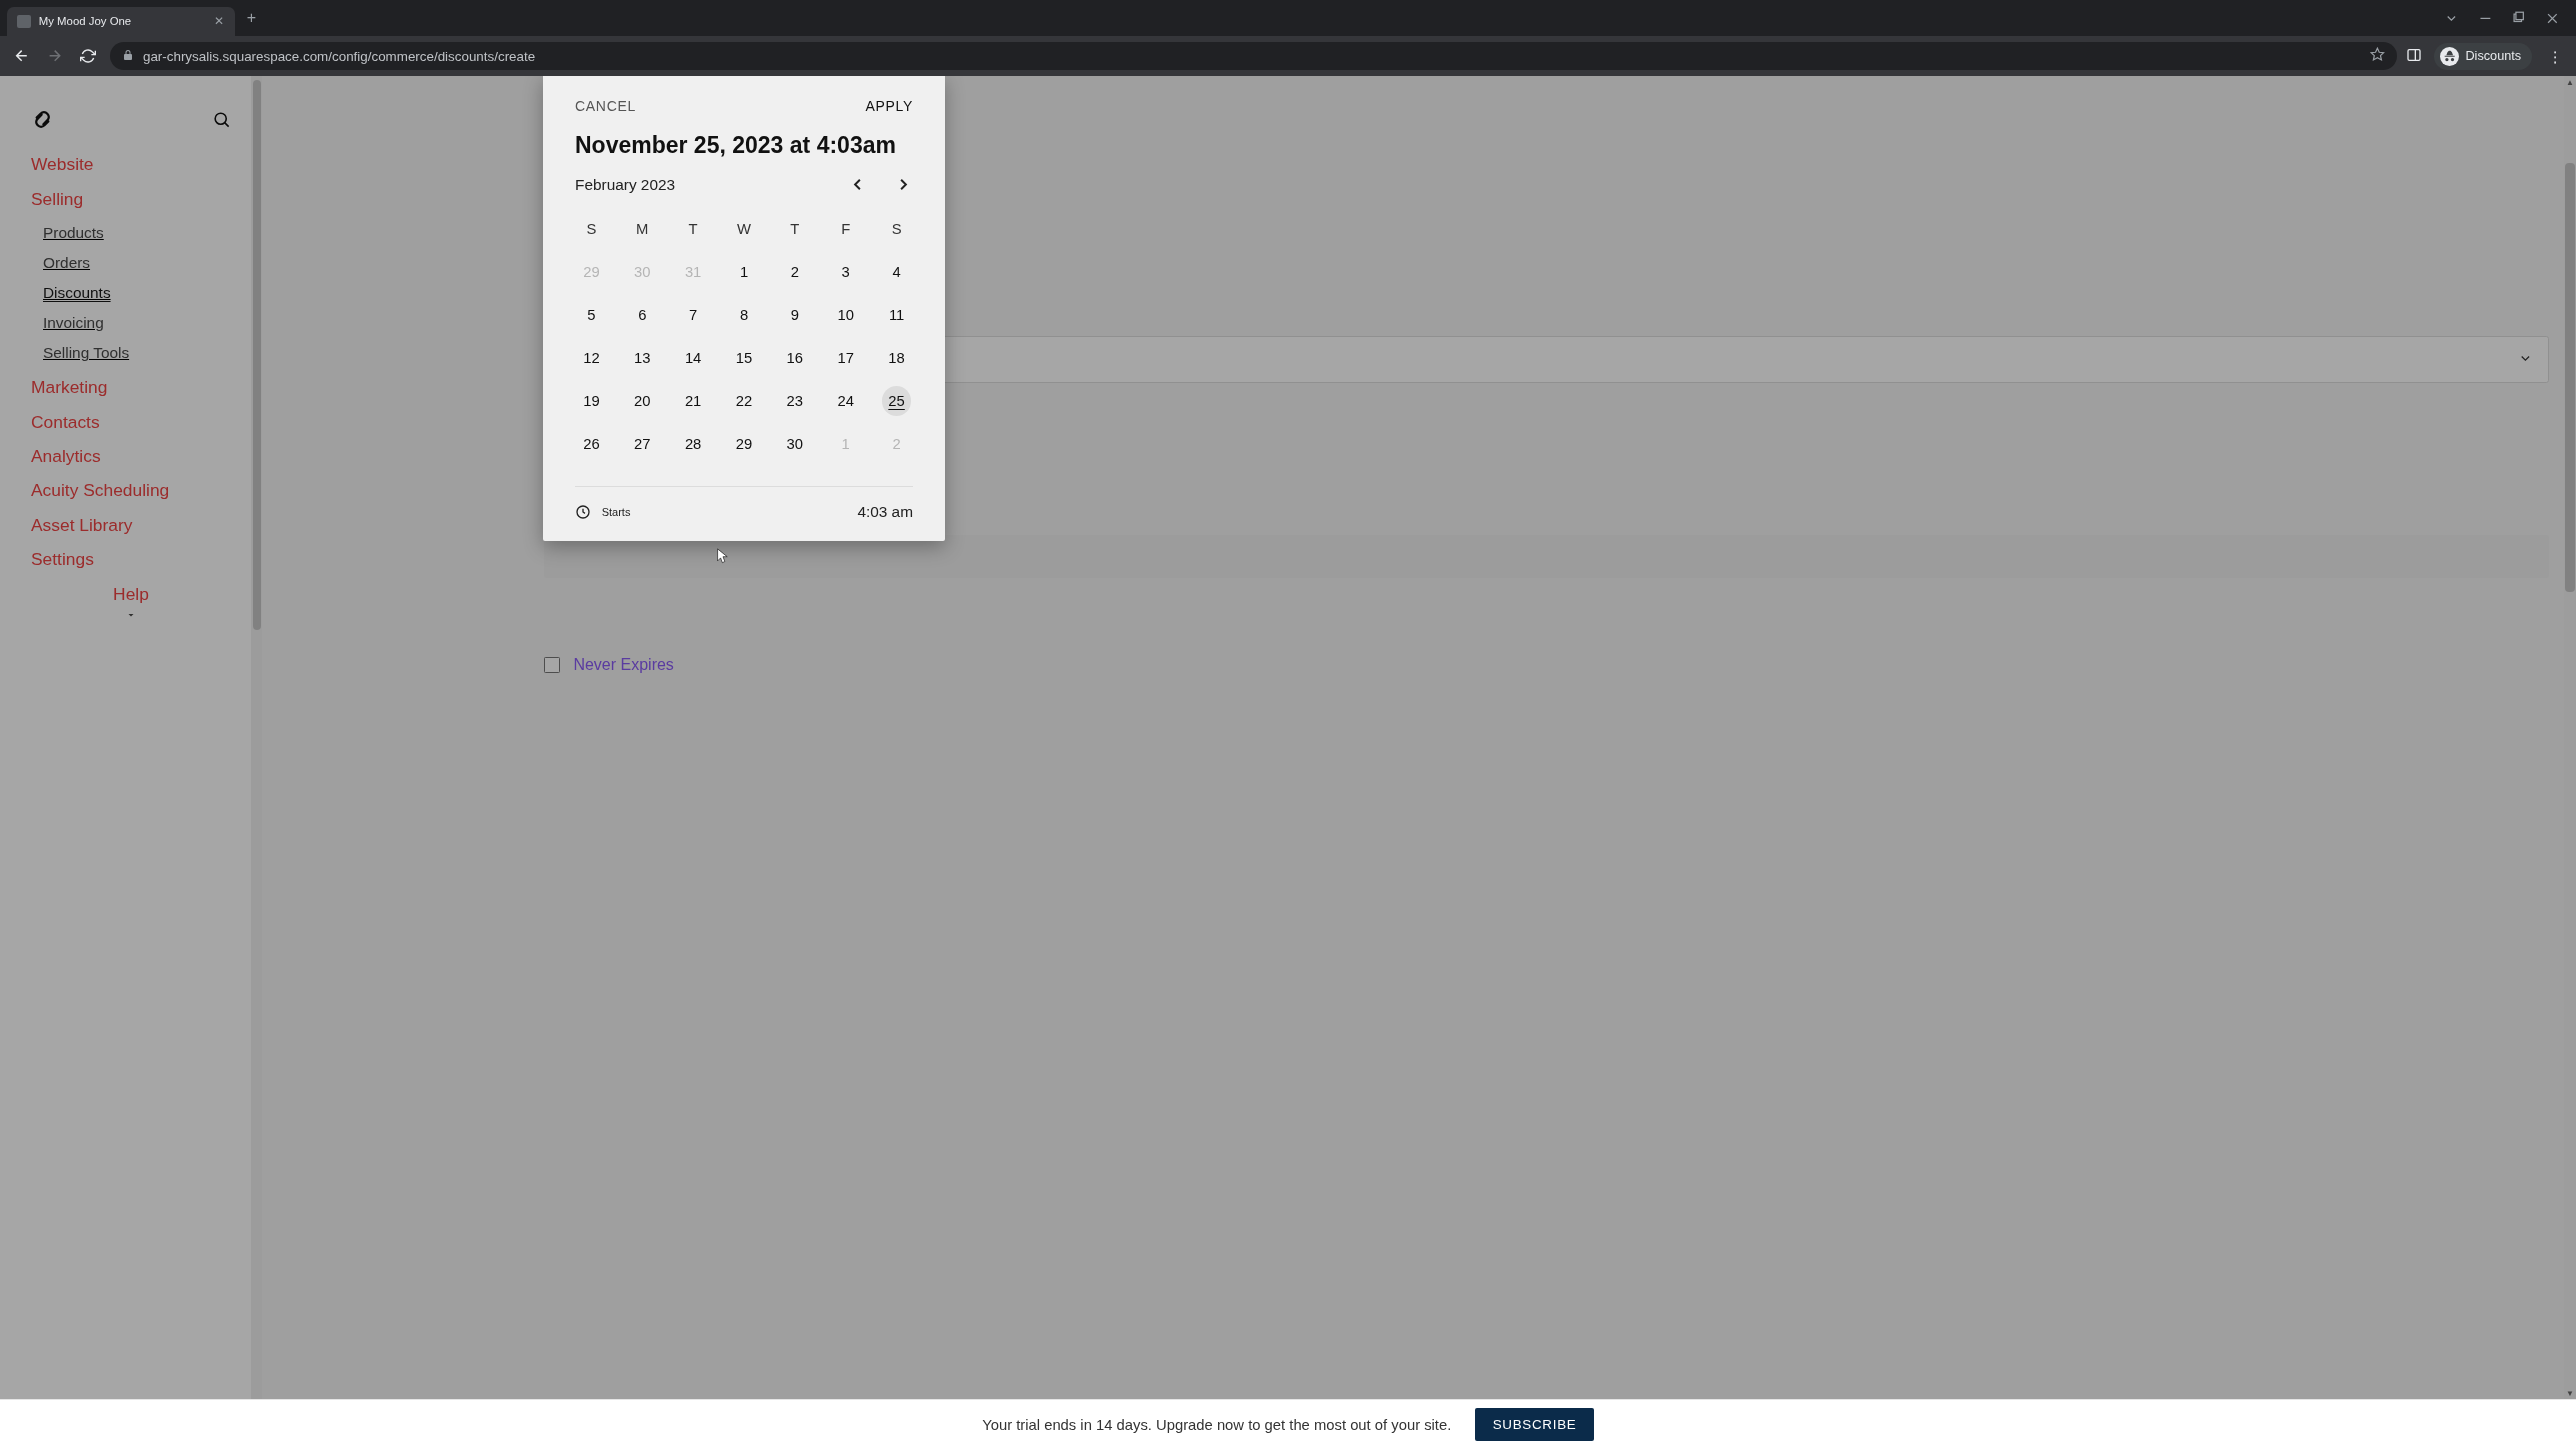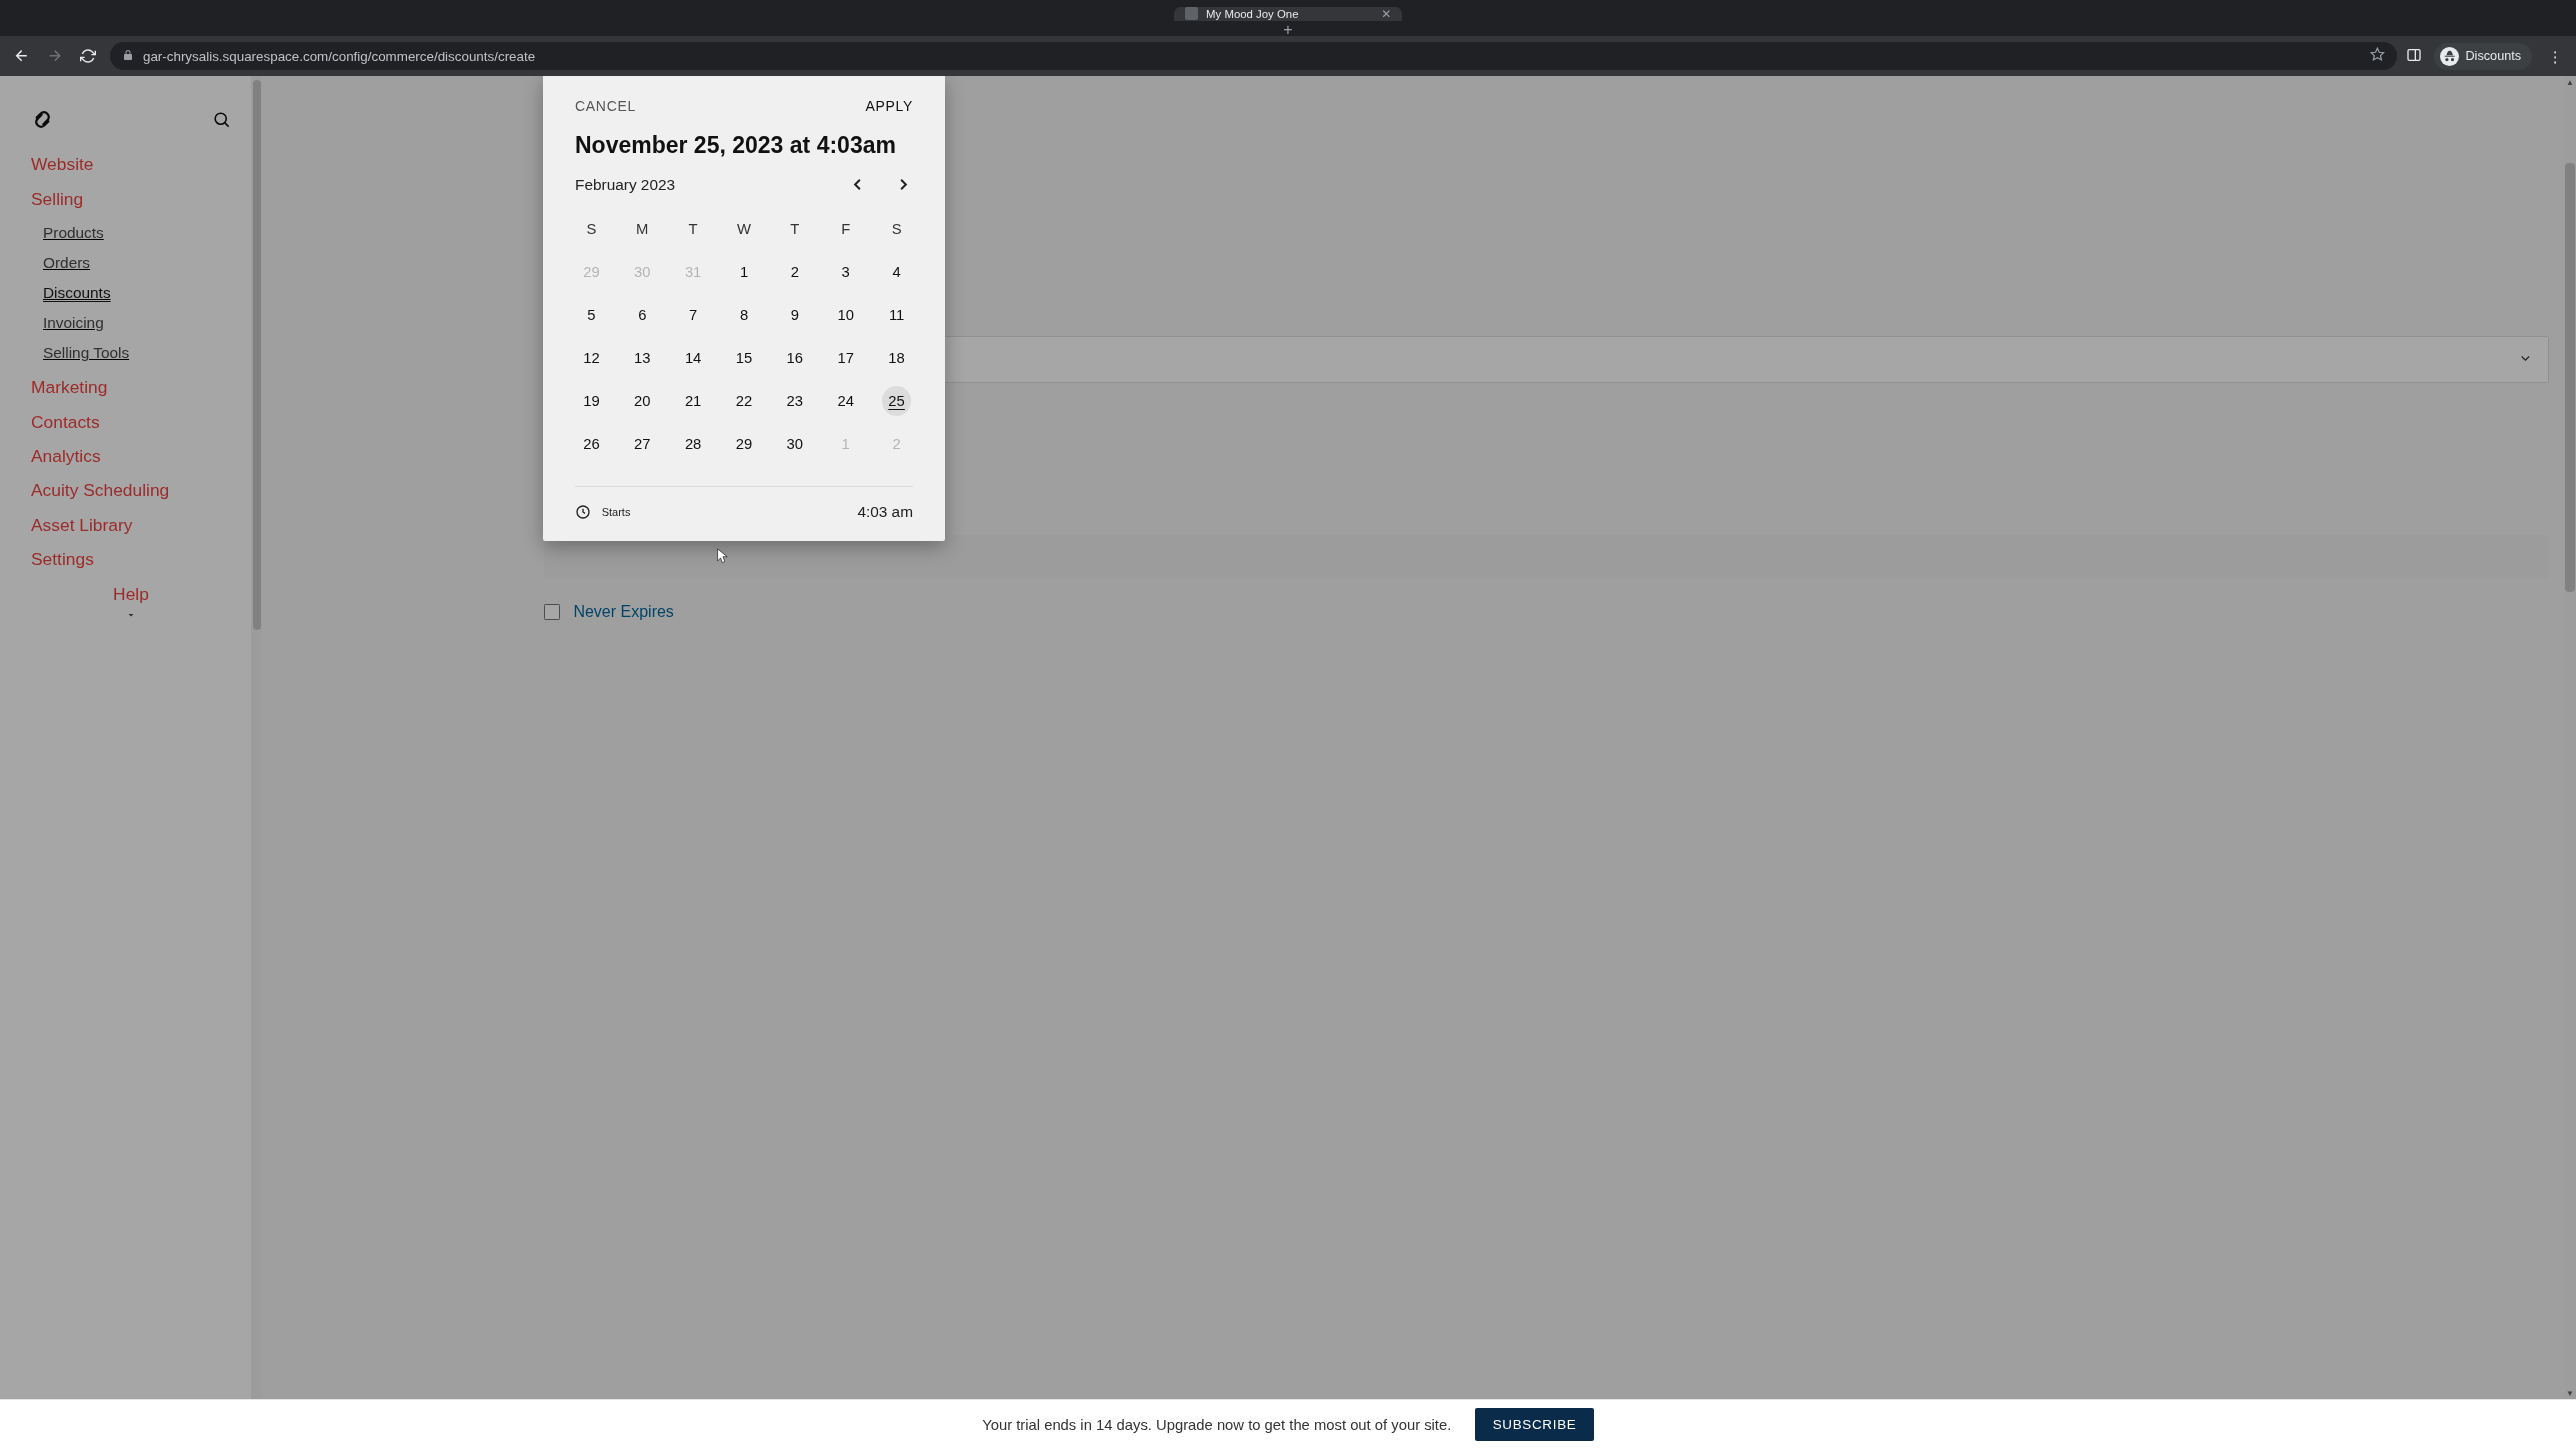--- a/index.html
+++ b/index.html
@@ -1,21 +1,21 @@
 <!DOCTYPE html>
 <html style="font-size:10.7px"><head>
 <meta charset="utf-8">
 <style>
 * { margin: 0; padding: 0; box-sizing: border-box; font-family: -apple-system, BlinkMacSystemFont, "Segoe UI", Helvetica, Arial, sans-serif; }
 html, body { width: 100%; height: 100%; background: #202124; overflow: hidden; }
 
 .browser-chrome { display: flex; flex-direction: column; height: 100vh; }
 
 
-.tab-bar { background: #202124; height: 36px; display: flex; align-items: center; padding: 0 6.7px; flex-direction: column; }
+.tab-bar { background: #202124; height: 36px; display: flex; align-items: center; padding: 0 6.7px; }
 .tab { background: #35363a; color: #e8eaed; height: 29.5px; min-width: 228px; border-radius: 6.7px 6.7px 0 0; display: flex; align-items: center; padding: 0 10.7px; gap: 8px; font-size: 11.4px; margin-top: 6.7px; }
 .tab .favicon { width: 13.4px; height: 13.4px; background: #5f6368; border-radius: 2px; }
 .tab .title { flex: 1; }
 .tab .close { color: #9aa0a6; font-size: 12px; }
 .new-tab { color: #9aa0a6; font-size: 16px; padding: 0 12px; }
 .tab-bar-right { margin-left: auto; display: flex; align-items: center; gap: 19px; padding-right: 9.4px; color: #9aa0a6; }
 .tab-bar-right svg, .tab-bar-right .win-btn { width: 14.8px; height: 14.8px; }
 
 
 .addr-row { background: #35363a; height: 40px; display: flex; align-items: center; padding: 0 9.4px; gap: 9.4px; }
@@ -49,21 +49,21 @@
 .side-sub .sub-item { font-size: 15.4px; color: #4a4a4a; }
 .side-sub .sub-item.active { text-decoration: underline; text-underline-offset: 3.4px; color: #1a1a1a; }
 .help-item { display: flex; align-items: center; justify-content: space-between; flex-direction: column; }
 .help-item .chev { color: #4a4a4a; }
 
 
 .main-back { position: absolute; left: 262px; right: 0; top: 0; bottom: 0; }
 .selectbox { position: absolute; left: 282px; top: 260px; right: 27px; height: 47px; background: #fff; border: 0.7px solid #ddd; border-radius: 2.7px; display:flex; align-items:center; justify-content:flex-end; padding: 0 14.8px; }
 .selectbox .chev { color:#333; }
 .panel-row { position:absolute; left:282px; right:27px; height: 43px; background:#f0f0f0; border-radius:2px; }
-.never-row { position: absolute; left: 282px; top: 527px; display:flex; align-items:center; gap: 13.4px; font-size: 16px; color: #0369a1; }
+.never-row { position: absolute; left: 282px; top: 580px; display:flex; align-items:center; gap: 13.4px; font-size: 16px; color: #8b5cf6; }
 .never-row .cb { width: 16px; height: 16px; border: 1.3px solid #777; border-radius: 1.3px; background:#fff; }
 
 
 .page-scroll { position:absolute; right:0; top:0; width:12px; bottom: 50px; background:#f1f1f1; }
 .page-scroll .thumb { position:absolute; left:1.3px; right:1.3px; top: 87px; height: 429px; background:#c7c7c7; border-radius:4px; }
 .page-scroll .arrow { position:absolute; left:0; right:0; height:12px; display:flex; align-items:center; justify-content:center; color:#666; font-size:8px; }
 .page-scroll .arrow.up { top:0; }
 .page-scroll .arrow.down { bottom:0; }
 
 

